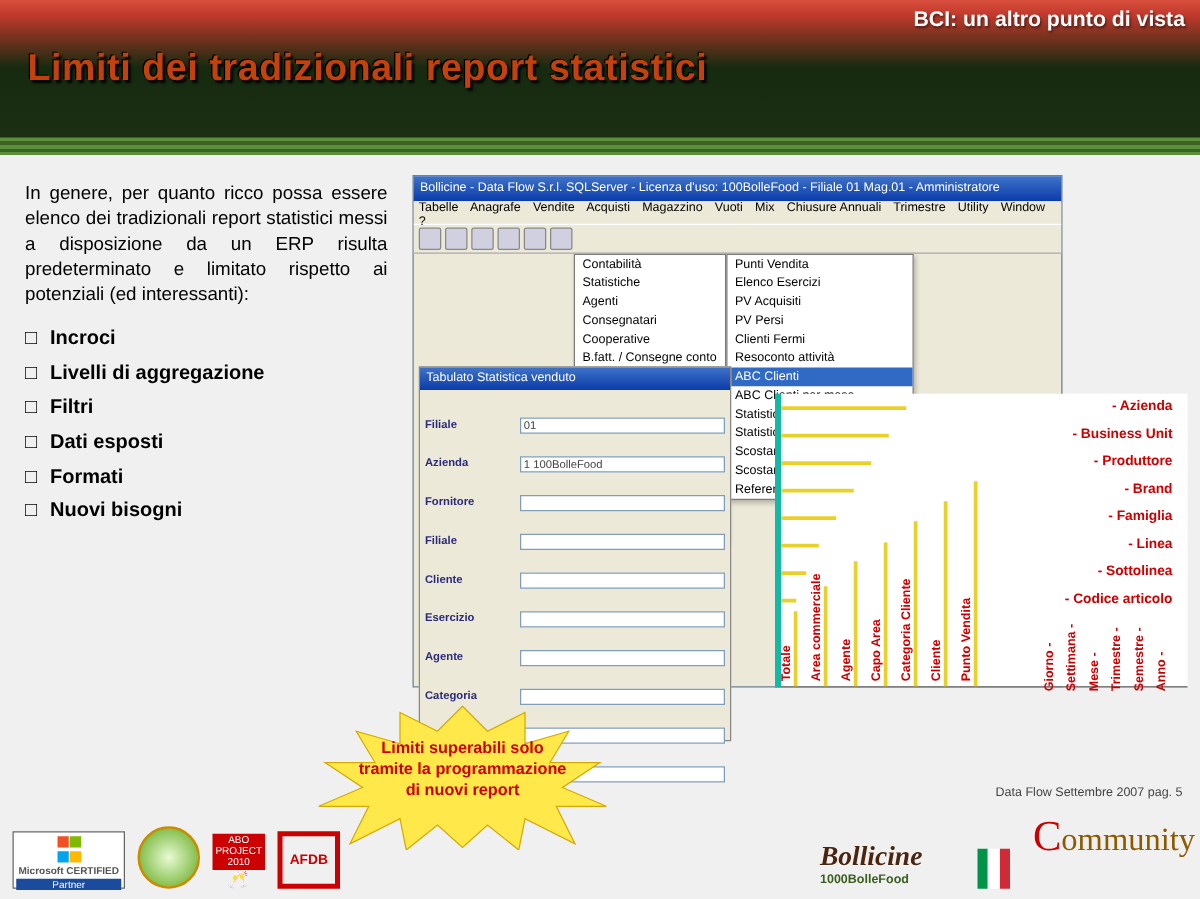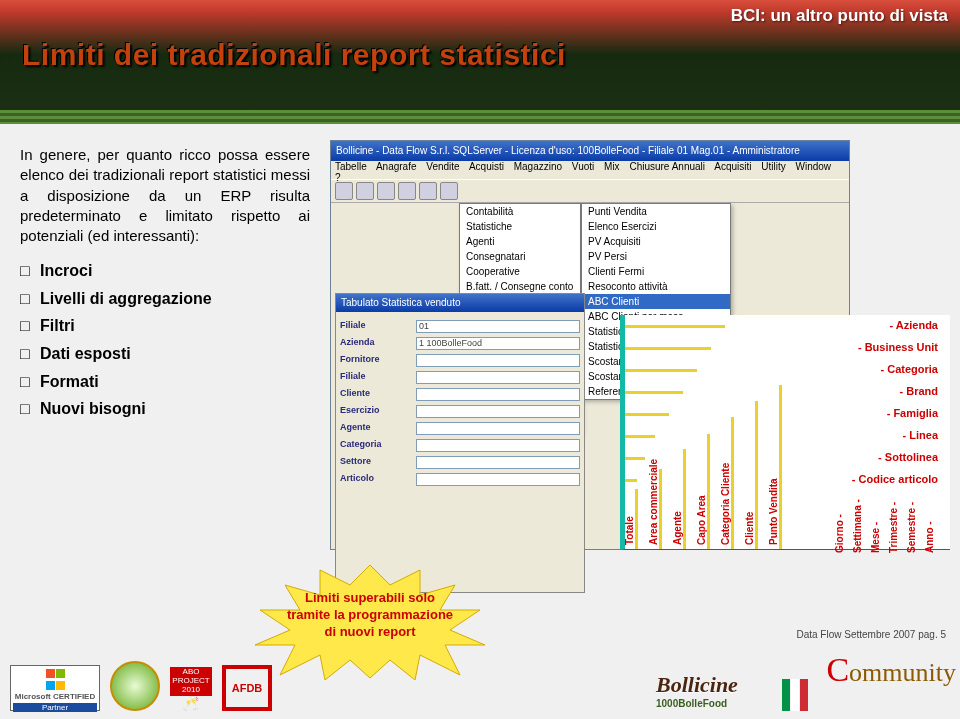--- a/index.html
+++ b/index.html
@@ -146,21 +146,21 @@
     color: #fff;
     font-size: 10px;
     line-height: 18px;
     padding-left: 5px;
   }
   .panel-body {
     padding: 4px;
     font-size: 9px;
     color: #2a2a7a;
   }
-  .panel-row { display: flex; margin: 4px 0; gap: 4px; }
+  .panel-row { display: flex; margin: 18px 0; gap: 4px; }
   .panel-row label { width: 72px; color: #2a2a7a; font-weight: bold; }
   .panel-row .field { flex: 1; background: #fff; border: 1px solid #7f9db9; height: 13px; padding: 0 2px; color: #444; }
   .dim-chart {
     position: absolute;
     top: 315px; left: 620px;
     width: 330px;
     height: 235px;
     background: #fff;
     border-left: 5px solid #14b8a6;
     border-bottom: 1px solid #555;
@@ -340,21 +340,21 @@
     <div class="app-titlebar">Bollicine - Data Flow S.r.l. SQLServer - Licenza d'uso: 100BolleFood - Filiale 01   Mag.01 - Amministratore</div>
     <div class="app-menubar">
       <span>Tabelle</span>
       <span>Anagrafe</span>
       <span>Vendite</span>
       <span>Acquisti</span>
       <span>Magazzino</span>
       <span>Vuoti</span>
       <span>Mix</span>
       <span>Chiusure Annuali</span>
-      <span>Acquisiti</span>
+      <span>Trimestre</span>
       <span>Utility</span>
       <span>Window</span>
       <span>?</span>
     </div>
     <div class="app-toolbar">
       <div class="tb-icon"></div>
       <div class="tb-icon"></div>
       <div class="tb-icon"></div>
       <div class="tb-icon"></div>
       <div class="tb-icon"></div>
@@ -438,21 +438,21 @@
       </div>
       <div class="logo-bg">Bo</div>
     </div>
   </div>
 </div>
 
 <div class="dim-chart">
   <div class="y-labels" id="y-labels">
       <div style="top: 4px;">- Azienda</div>
       <div style="top: 26px;">- Business Unit</div>
-      <div style="top: 48px;">- Categoria</div>
+      <div style="top: 48px;">- Produttore</div>
       <div style="top: 70px;">- Brand</div>
       <div style="top: 92px;">- Famiglia</div>
       <div style="top: 114px;">- Linea</div>
       <div style="top: 136px;">- Sottolinea</div>
       <div style="top: 158px;">- Codice articolo</div>
     </div>
   <div id="y-bars">
       <div class="y-bar" style="top: 10px; left: 0px; width: 100px;"></div>
       <div class="y-bar" style="top: 32px; left: 0px; width: 86px;"></div>
       <div class="y-bar" style="top: 54px; left: 0px; width: 72px;"></div>

